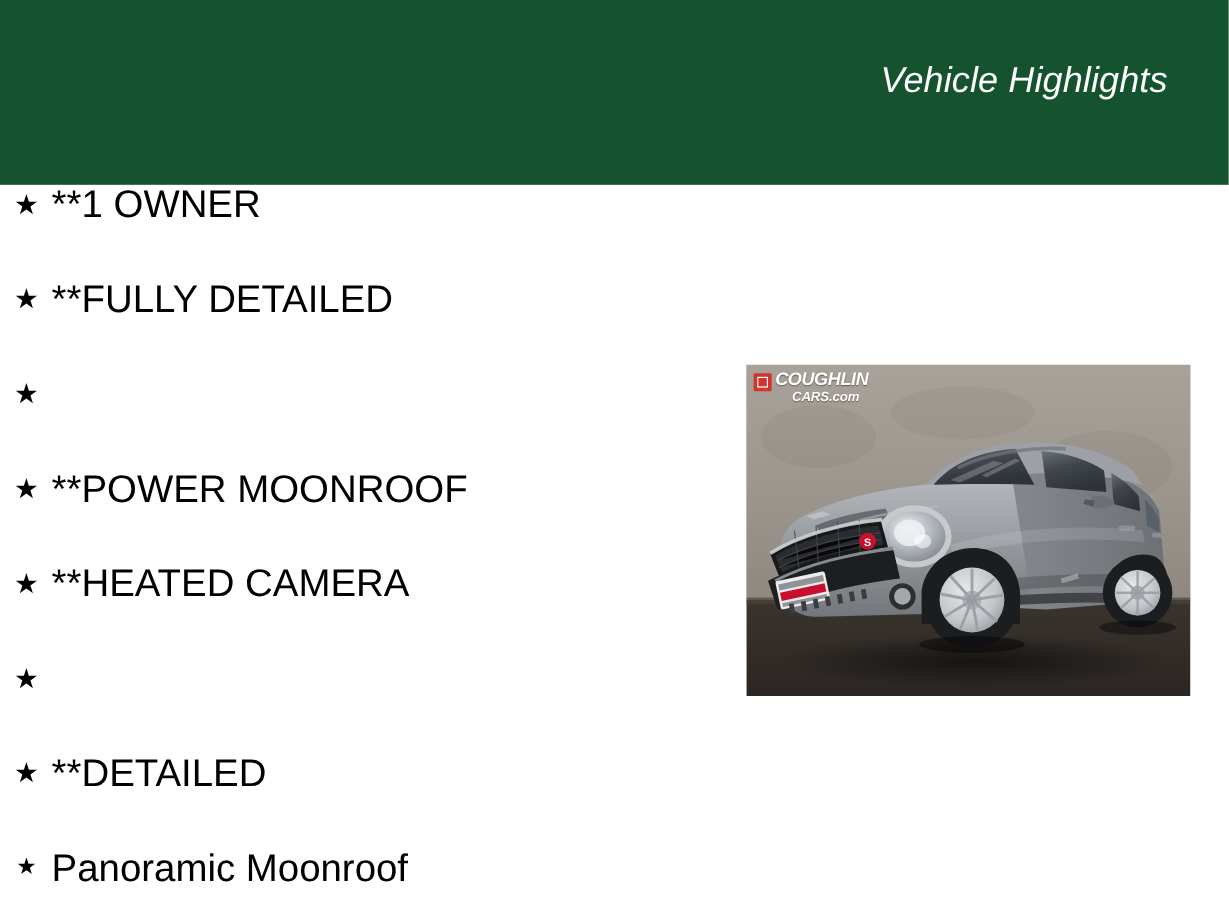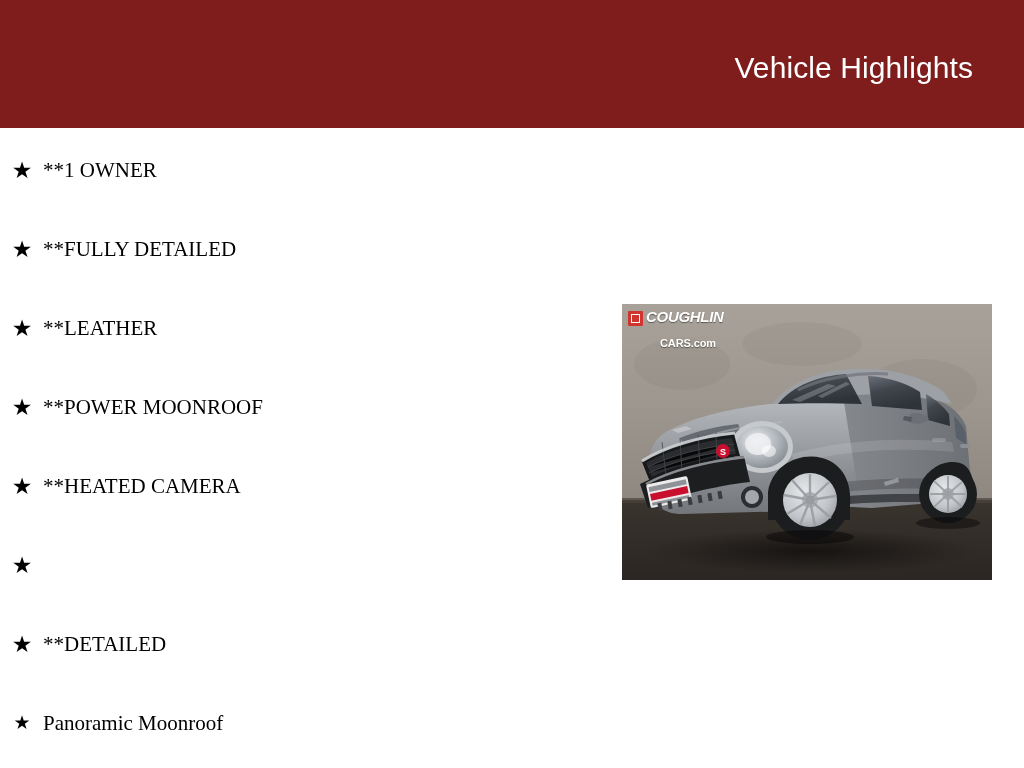--- a/index.html
+++ b/index.html
@@ -16,23 +16,24 @@
     color: #000000;
     position: relative;
   }
 
   
   .header-band {
     position: absolute;
     left: 0;
     top: 0;
     width: 1024px;
-    height: 128px;
-    background: #7f1d1d;
+    height: 154px;
+    background: #14532d;
     box-sizing: border-box;
+    font-style: italic;
   }
   .header-title {
     position: absolute;
     right: 51px;
     top: 50px;
     font-size: 30px;
     line-height: 36px;
     color: #ffffff;
     letter-spacing: 0.1px;
     white-space: nowrap;
@@ -65,25 +66,24 @@
     height: 22px;
     font-size: 23px;
     line-height: 22px;
     text-align: center;
     color: #000000;
   }
   .star-bullet.small {
     font-size: 19px;
   }
   .highlight-label {
-    font-size: 21px;
+    font-size: 32px;
     line-height: 32px;
     color: #000000;
     white-space: nowrap;
-    font-family: Liberation Serif, serif;
   }
 
   
   .vehicle-photo {
     position: absolute;
     left: 622px;
     top: 304px;
     width: 370px;
     height: 276px;
     overflow: hidden;
@@ -130,23 +130,24 @@
     font-size: 15px;
     font-weight: bold;
     font-style: italic;
     color: #ffffff;
     letter-spacing: -0.3px;
     text-shadow: 0 1px 1px rgba(0,0,0,0.45);
   }
   .wm-line2 {
     font-size: 11px;
     font-weight: bold;
+    font-style: italic;
     color: #ffffff;
     letter-spacing: -0.1px;
-    margin-top: 14px;
+    margin-top: 2px;
     margin-left: 14px;
     text-shadow: 0 1px 1px rgba(0,0,0,0.45);
   }
 </style>
 </head>
 <body>
 
 <div class="header-band">
   <div class="header-title">Vehicle Highlights</div>
 </div>
@@ -158,21 +159,20 @@
     <span class="highlight-label">**1 OWNER</span>
   </li>
 
   <li class="highlight-item">
     <span class="star-bullet">★</span>
     <span class="highlight-label">**FULLY DETAILED</span>
   </li>
 
   <li class="highlight-item">
     <span class="star-bullet">★</span>
-    <span class="highlight-label">**LEATHER</span>
   </li>
 
   <li class="highlight-item">
     <span class="star-bullet">★</span>
     <span class="highlight-label">**POWER MOONROOF</span>
   </li>
 
   <li class="highlight-item">
     <span class="star-bullet">★</span>
     <span class="highlight-label">**HEATED CAMERA</span>

